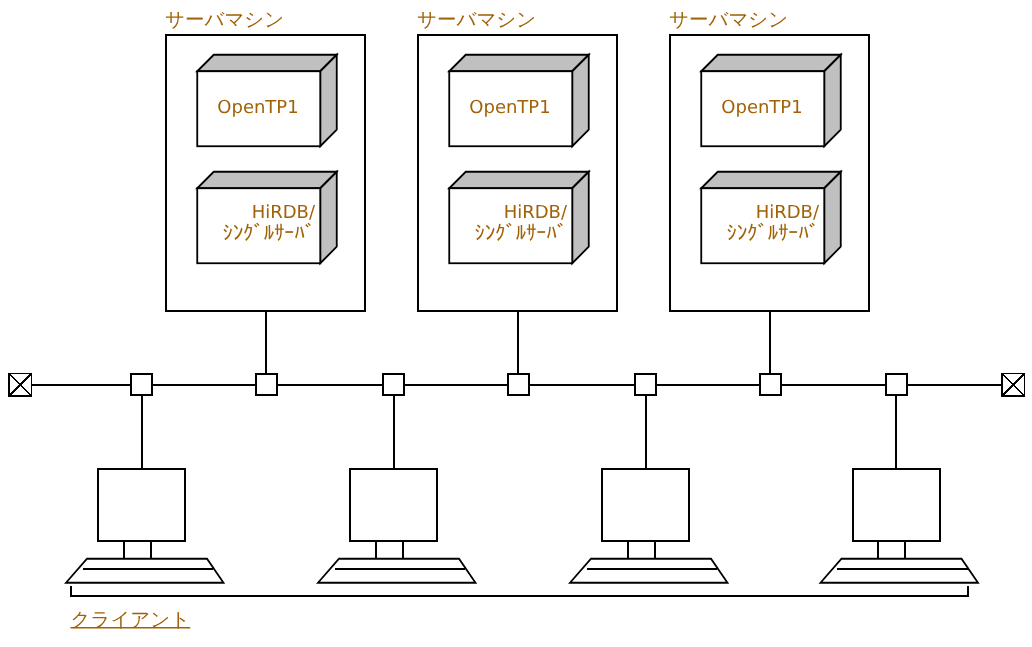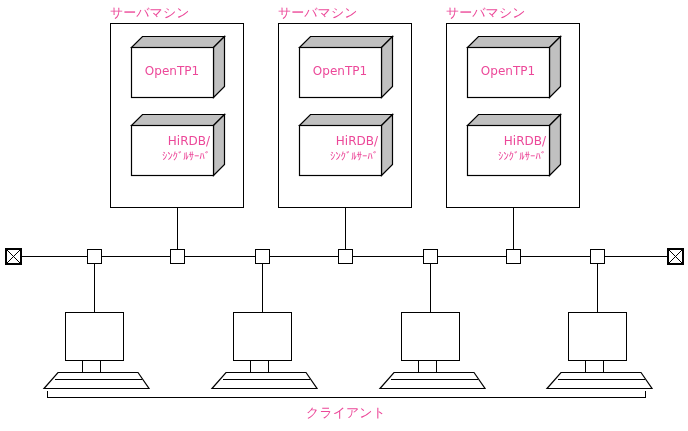--- a/index.html
+++ b/index.html
@@ -88,35 +88,35 @@
     shape-rendering: crispEdges;
   }
   .bracket-line {
     stroke: #000000;
     stroke-width: 1.4;
     fill: none;
     shape-rendering: crispEdges;
   }
   .lbl {
     position: absolute;
-    color: #ec4899;
+    color: #a16207;
     white-space: nowrap;
     font-family: "DejaVu Sans", "Liberation Sans", sans-serif;
   }
   .panel-title {
     font-size: 13px;
     letter-spacing: 0px;
   }
   .box-label {
     font-size: 12px;
     line-height: 15px;
     text-align: right;
   }
   .box-label .l2 {
-    font-size: 11px;
+    font-size: 14px;
     letter-spacing: -0.2px;
     display: block;
   }
   .bracket-label {
     font-size: 13px;
   }
 </style>
 </head>
 <body>
 
@@ -259,16 +259,16 @@
       </div>
       <div class="lbl panel-title" style="left: 278px; top: 4px;">サーバマシン</div>
       <div class="lbl box-label" style="left: 467px; top: 64px; width: 82px; text-align: center;">OpenTP1</div>
       <div class="lbl box-label" style="left: 474px; top: 134px; width: 72px;">
         <div>
           <span style="display: block;">HiRDB/</span>
           <span class="l2">ｼﾝｸﾞﾙｻｰﾊﾞ</span>
         </div>
       </div>
       <div class="lbl panel-title" style="left: 446px; top: 4px;">サーバマシン</div>
-      <div class="lbl bracket-label" style="left: 47px; top: 404px; width: 598px; text-align: center;">クライアント</div>
+      <div class="lbl bracket-label" style="left: 47px; top: 404px; width: 598px; text-align: left; text-decoration: underline;">クライアント</div>
     </div>
 
 </div>
 
 </body></html>

